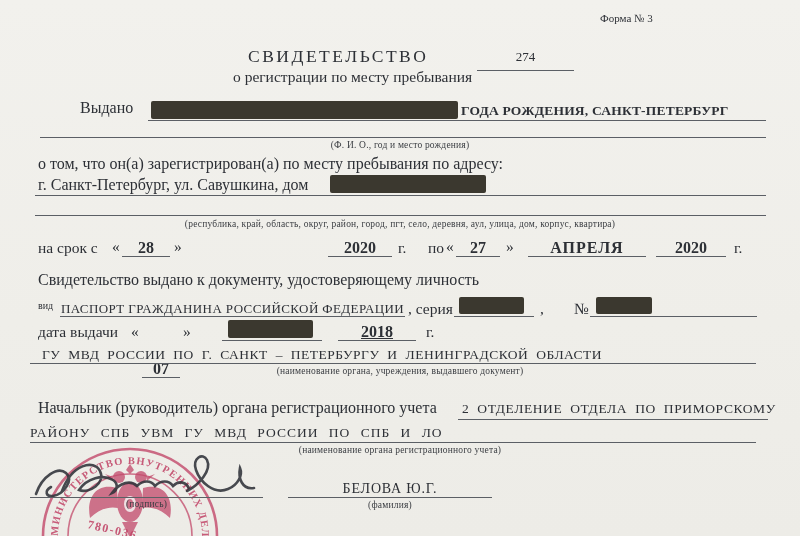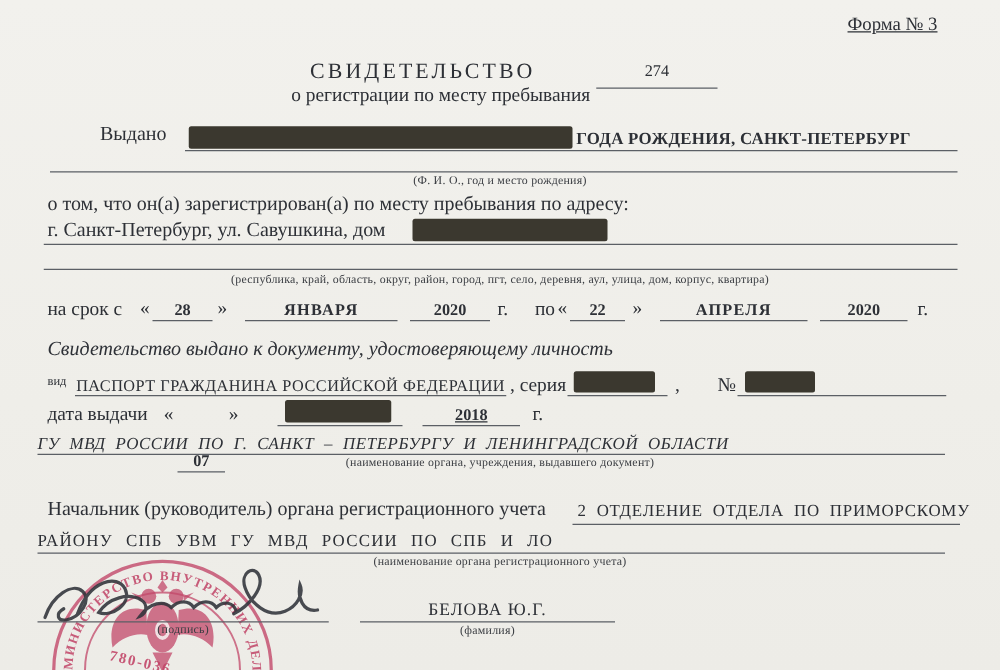--- a/index.html
+++ b/index.html
@@ -7,31 +7,31 @@
     position:relative;width:800px;height:536px;overflow:hidden;
     background:linear-gradient(180deg,#f2f1ed 0%,#efeee9 60%,#edece7 100%);
     font-family:"Liberation Serif", serif;color:#2d3036;
   }
   .abs{position:absolute;white-space:nowrap;}
   .body-txt{font-size:16px;}
   .caps{font-size:13.5px;letter-spacing:.6px;word-spacing:4px;}
   .caption{position:absolute;left:35px;right:35px;text-align:center;font-size:9.5px;color:#3a3d42;letter-spacing:.2px;z-index:3;}
   .hline{position:absolute;height:0;border-top:1px solid #5b5f65;}
   .redact{position:absolute;background:#3b382f;border-radius:2px;z-index:2;}
-  .fill{font-weight:bold;font-size:13px;text-align:center;position:absolute;border-bottom:1px solid #5b5f65;height:17px;line-height:17px;}
+  .fill{font-weight:bold;font-size:16px;text-align:center;position:absolute;border-bottom:1px solid #5b5f65;height:17px;line-height:17px;}
   .quote{position:absolute;font-size:15.5px;top:0;}
   .stamp-svg{position:absolute;left:38px;top:444px;z-index:1;}
   .sig-svg{position:absolute;left:26px;top:450px;z-index:2;}
 </style>
 </head>
 <body>
 
 <div id="doc">
 
-  <div class="abs" style="left:600px;top:12px;width:150px;text-align:right;font-size:15px;text-decoration:underline;">Форма № 3</div>
+  <div class="abs" style="left:600px;top:12px;width:150px;text-align:left;font-size:11px;">Форма № 3</div>
 
   <div class="abs" style="left:248px;top:46px;font-size:17.5px;letter-spacing:2.5px;">СВИДЕТЕЛЬСТВО</div>
   <div class="abs" style="left:477px;top:49px;width:97px;height:21px;text-align:center;font-size:13px;border-bottom:1px solid #5b5f65;">274</div>
   <div class="abs" style="left:233px;top:68px;font-size:15.5px;">о регистрации по месту пребывания</div>
 
   <div class="abs body-txt" style="left:80px;top:99px;">Выдано</div>
   <div class="redact" style="left:151px;top:101px;width:307px;height:18px;"></div>
   <div class="abs" style="left:461px;top:103px;font-size:13.5px;font-weight:bold;letter-spacing:.2px;">ГОДА РОЖДЕНИЯ, САНКТ-ПЕТЕРБУРГ</div>
   <div class="hline" style="left:148px;width:618px;top:120px;"></div>
   <div class="hline" style="left:40px;width:726px;top:137px;"></div>
@@ -42,33 +42,32 @@
   <div class="redact" style="left:330px;top:175px;width:156px;height:18px;"></div>
   <div class="hline" style="left:35px;width:731px;top:195px;"></div>
   <div class="hline" style="left:35px;width:731px;top:215px;"></div>
   <div class="caption" style="top:219px;">(республика, край, область, округ, район, город, пгт, село, деревня, аул, улица, дом, корпус, квартира)</div>
 
   <div class="abs" style="left:0;top:238px;width:800px;height:20px;">
     <span class="abs body-txt" style="left:38px;top:1px;font-size:15.5px;">на срок с</span>
     <span class="quote" style="left:112px;">«</span>
     <span class="fill" style="left:122px;width:48px;top:1px;">28</span>
     <span class="quote" style="left:174px;">»</span>
-    <span class="fill" style="left:196px;width:122px;top:1px;letter-spacing:1px;">ЯНВАРЯ</span>
     <span class="fill" style="left:328px;width:64px;top:1px;">2020</span>
     <span class="abs" style="left:398px;top:1px;font-size:15.5px;">г.</span>
     <span class="abs" style="left:428px;top:1px;font-size:15.5px;">по</span>
     <span class="quote" style="left:446px;">«</span>
-    <span class="fill" style="left:456px;width:44px;top:1px;">22</span>
+    <span class="fill" style="left:456px;width:44px;top:1px;">27</span>
     <span class="quote" style="left:506px;">»</span>
     <span class="fill" style="left:528px;width:118px;top:1px;letter-spacing:1px;">АПРЕЛЯ</span>
     <span class="fill" style="left:656px;width:70px;top:1px;">2020</span>
     <span class="abs" style="left:734px;top:1px;font-size:15.5px;">г.</span>
   </div>
 
-  <div class="abs body-txt" style="left:38px;top:271px;font-style:italic;">Свидетельство выдано к документу, удостоверяющему личность</div>
+  <div class="abs body-txt" style="left:38px;top:271px;">Свидетельство выдано к документу, удостоверяющему личность</div>
 
   <div class="abs" style="left:0;top:297px;width:800px;height:22px;">
     <span class="abs" style="left:38px;top:3px;font-size:10px;">вид</span>
     <span class="abs" style="left:60px;top:4px;width:345px;height:15px;text-align:center;font-size:13px;letter-spacing:.4px;border-bottom:1px solid #5b5f65;">ПАСПОРТ ГРАЖДАНИНА РОССИЙСКОЙ ФЕДЕРАЦИИ</span>
     <span class="abs" style="left:408px;top:3px;font-size:15.5px;">, серия</span>
     <span class="redact" style="left:459px;top:0;width:65px;height:17px;"></span>
     <span class="hline" style="left:454px;width:80px;top:19px;"></span>
     <span class="abs" style="left:540px;top:3px;font-size:15.5px;">,</span>
     <span class="abs" style="left:574px;top:3px;font-size:15.5px;">№</span>
     <span class="redact" style="left:596px;top:0;width:56px;height:17px;"></span>
@@ -79,21 +78,21 @@
     <span class="abs" style="left:38px;top:1px;font-size:15.5px;">дата выдачи</span>
     <span class="quote" style="left:131px;top:1px;">«</span>
     <span class="fill" style="left:142px;width:38px;top:1px;margin-top:37px;">07</span>
     <span class="quote" style="left:183px;top:1px;">»</span>
     <span class="redact" style="left:228px;top:-2px;width:85px;height:18px;"></span>
     <span class="hline" style="left:222px;width:100px;top:18px;"></span>
     <span class="fill" style="left:338px;width:78px;top:1px;text-decoration:underline;">2018</span>
     <span class="abs" style="left:426px;top:1px;font-size:15.5px;">г.</span>
   </div>
 
-  <div class="abs caps" style="left:30px;top:347px;letter-spacing:.5px;font-style:italic;">ГУ МВД РОССИИ ПО Г. САНКТ – ПЕТЕРБУРГУ И ЛЕНИНГРАДСКОЙ ОБЛАСТИ</div>
+  <div class="abs caps" style="left:42px;top:347px;letter-spacing:.5px;">ГУ МВД РОССИИ ПО Г. САНКТ – ПЕТЕРБУРГУ И ЛЕНИНГРАДСКОЙ ОБЛАСТИ</div>
   <div class="hline" style="left:30px;width:726px;top:363px;"></div>
   <div class="caption" style="top:366px;">(наименование органа, учреждения, выдавшего документ)</div>
 
   <div class="abs body-txt" style="left:38px;top:399px;">Начальник (руководитель) органа регистрационного учета</div>
   <div class="abs caps" style="left:462px;top:401px;">2 ОТДЕЛЕНИЕ ОТДЕЛА ПО ПРИМОРСКОМУ</div>
   <div class="hline" style="left:458px;width:310px;top:419px;"></div>
   <div class="abs caps" style="left:30px;top:425px;letter-spacing:1px;word-spacing:6px;">РАЙОНУ СПБ УВМ ГУ МВД РОССИИ ПО СПБ И ЛО</div>
   <div class="hline" style="left:30px;width:726px;top:442px;"></div>
   <div class="caption" style="top:445px;">(наименование органа регистрационного учета)</div>
 

